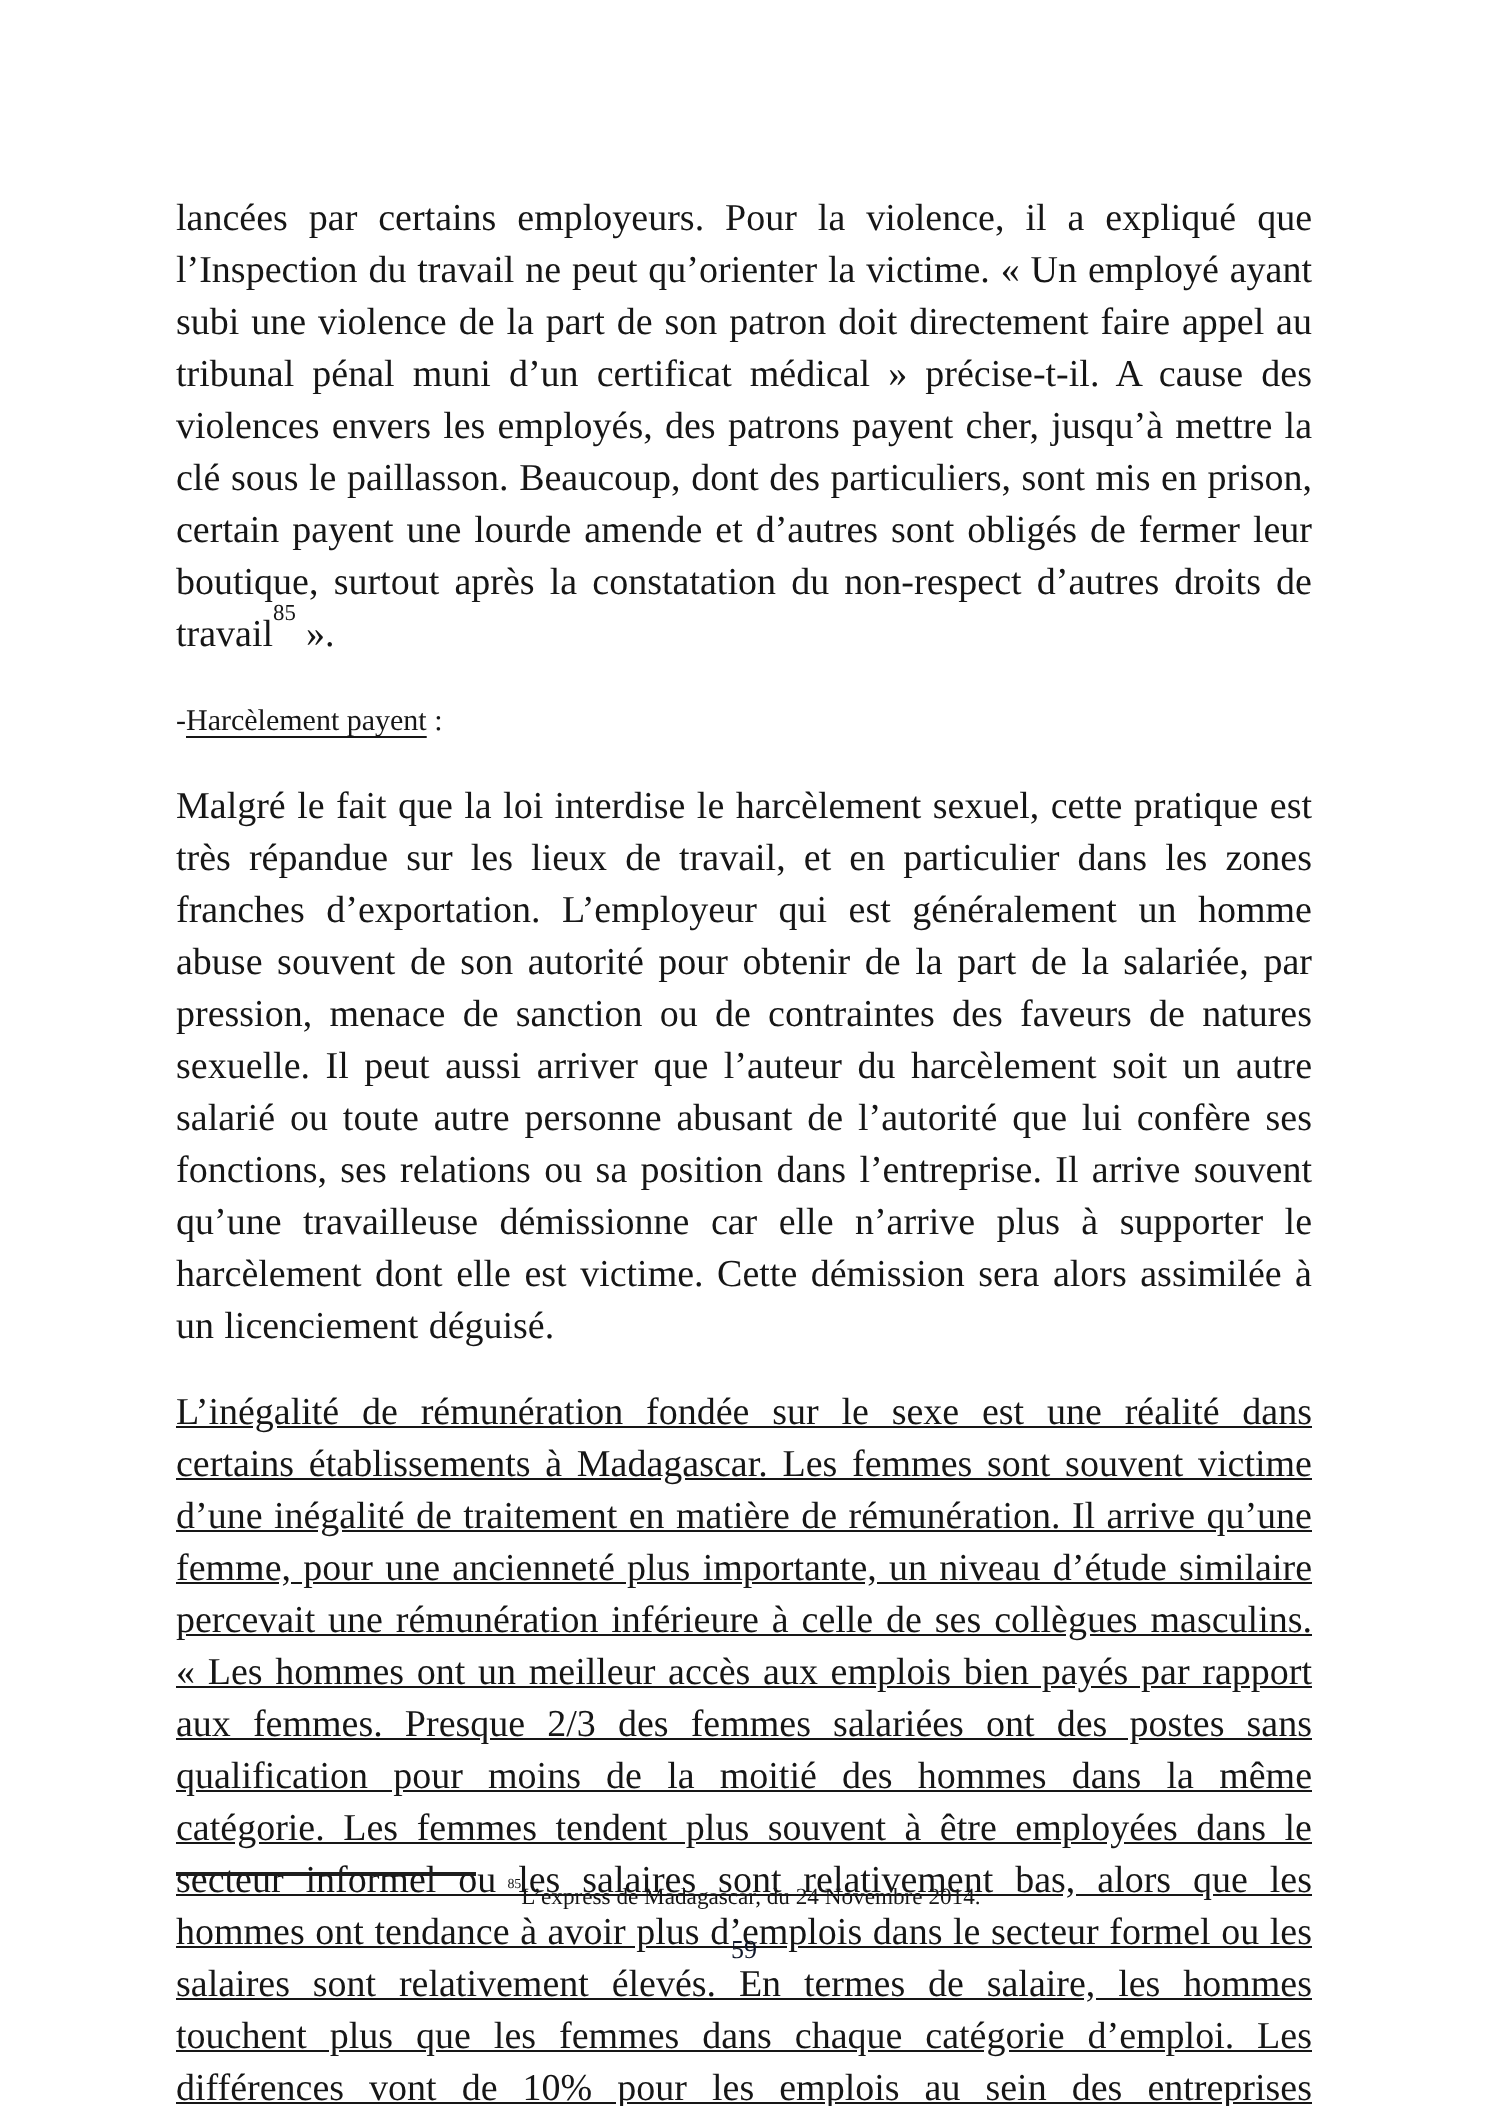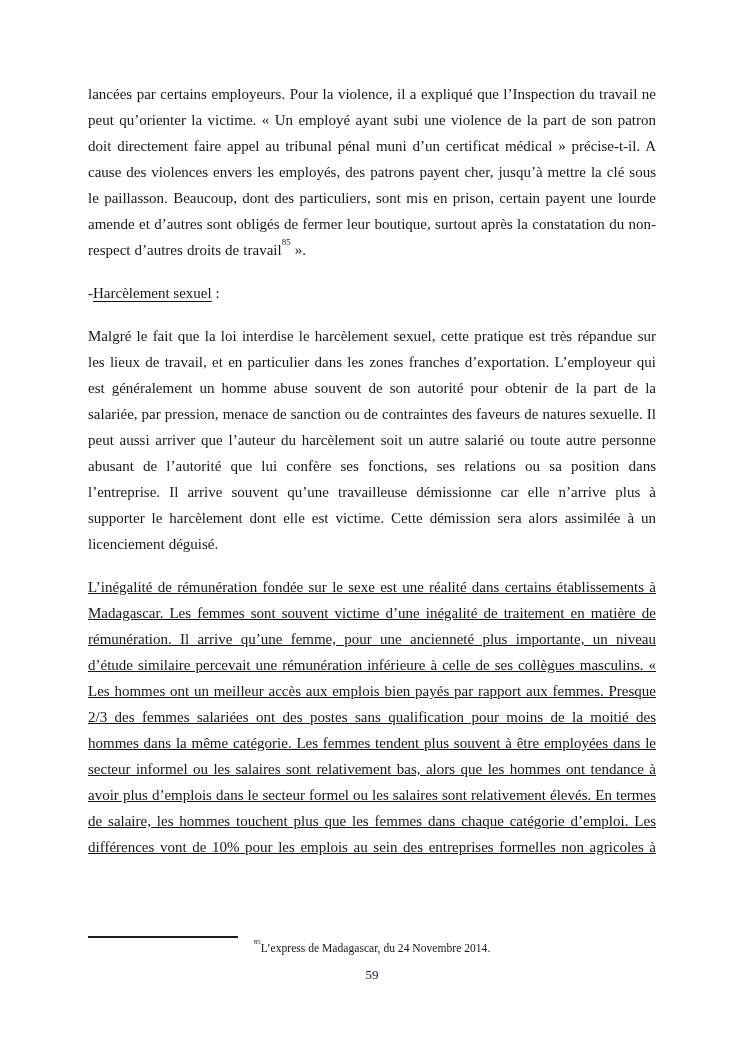--- a/index.html
+++ b/index.html
@@ -16,22 +16,22 @@
     font-family: "Liberation Serif", "DejaVu Serif", serif;
     color: #161616;
   }
   .content {
     position: absolute;
     left: 88px;
     top: 81px;
     width: 568px;
   }
   p.body-par {
-    margin: 0 0 17px 0;
-    font-size: 15px;
+    margin: 16px 0 17px 0;
+    font-size: 19px;
     line-height: 26px;
     text-align: justify;
     word-spacing: 0.02em;
   }
   p.body-par.continues {
     text-align-last: justify;
     text-decoration: underline;
   }
   p.heading {
     margin: 0 0 17px 0;
@@ -84,21 +84,21 @@
 </style>
 </head>
 <body>
 
 <div class="page">
 
   <div class="content">
 
     <p class="body-par"><span>lancées par certains employeurs. Pour la violence, il a expliqué que l’Inspection du travail ne peut qu’orienter la victime. « Un employé ayant subi une violence de la part de son patron doit directement faire appel au tribunal pénal muni d’un certificat médical » précise-t-il. A cause des violences envers les employés, des patrons payent cher, jusqu’à mettre la clé sous le paillasson. Beaucoup, dont des particuliers, sont mis en prison, certain payent une lourde amende et d’autres sont obligés de fermer leur boutique, surtout après la constatation du non-respect d’autres droits de travail</span><sup class="fn-ref">85</sup><span> ».</span></p>
 
-    <p class="heading"><span>-</span><span class="u">Harcèlement sexuel</span><span> :</span></p>
+    <p class="heading"><span>-</span><span class="u">Harcèlement payent</span><span> :</span></p>
 
     <p class="body-par">Malgré le fait que la loi interdise le harcèlement sexuel, cette pratique est très répandue sur les lieux de travail, et en particulier dans les zones franches d’exportation.  L’employeur qui est généralement un homme abuse souvent de son autorité pour obtenir de la part de la salariée, par pression, menace de sanction ou de contraintes des faveurs de natures sexuelle. Il peut aussi arriver que l’auteur du harcèlement soit  un autre salarié ou toute autre personne abusant de l’autorité que lui confère ses fonctions, ses relations ou sa position dans l’entreprise. Il arrive souvent qu’une travailleuse démissionne car elle n’arrive plus à supporter le harcèlement dont elle est victime. Cette démission sera alors assimilée à un licenciement déguisé.</p>
 
 
     <p class="body-par continues">L’inégalité de rémunération fondée sur le sexe est une réalité dans certains établissements à Madagascar. Les femmes sont souvent victime d’une inégalité de traitement en matière de rémunération. Il arrive qu’une femme, pour une ancienneté plus importante, un niveau d’étude similaire percevait une rémunération inférieure à celle de ses collègues masculins. « Les hommes ont un meilleur accès aux emplois bien payés par rapport aux femmes. Presque 2/3 des femmes salariées ont des postes sans qualification pour moins de la moitié des hommes dans la même catégorie. Les femmes tendent plus souvent à être employées dans le secteur informel ou les salaires sont relativement bas, alors que les hommes ont tendance à avoir plus d’emplois dans le secteur formel ou les salaires sont  relativement élevés. En termes de salaire, les hommes touchent plus que les femmes dans chaque catégorie d’emploi. Les différences vont de 10% pour les emplois au sein des entreprises formelles non agricoles à</p>
 
   </div>
 
   <div class="footnotes">
     <div class="fn-rule"></div>

